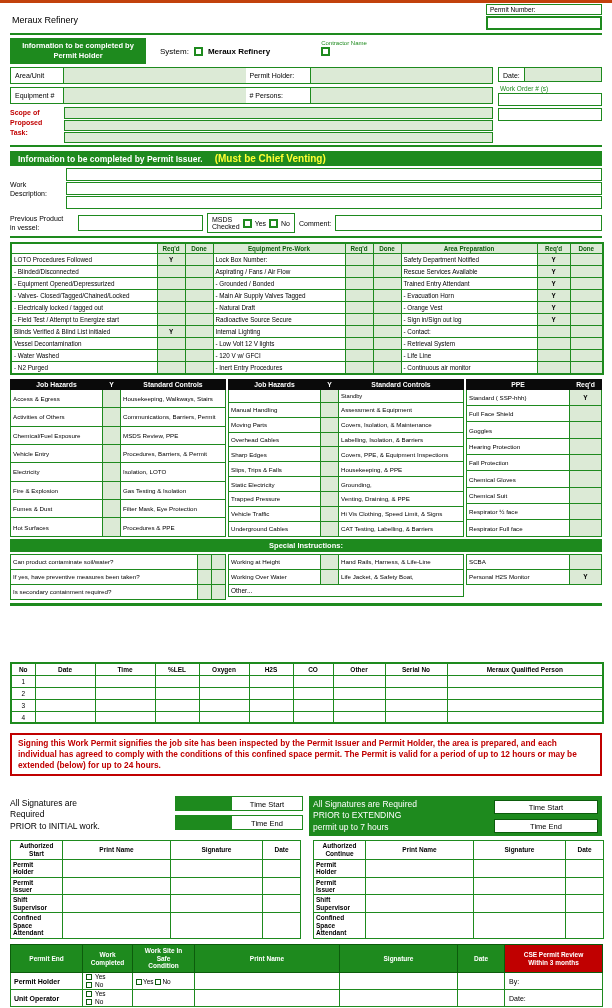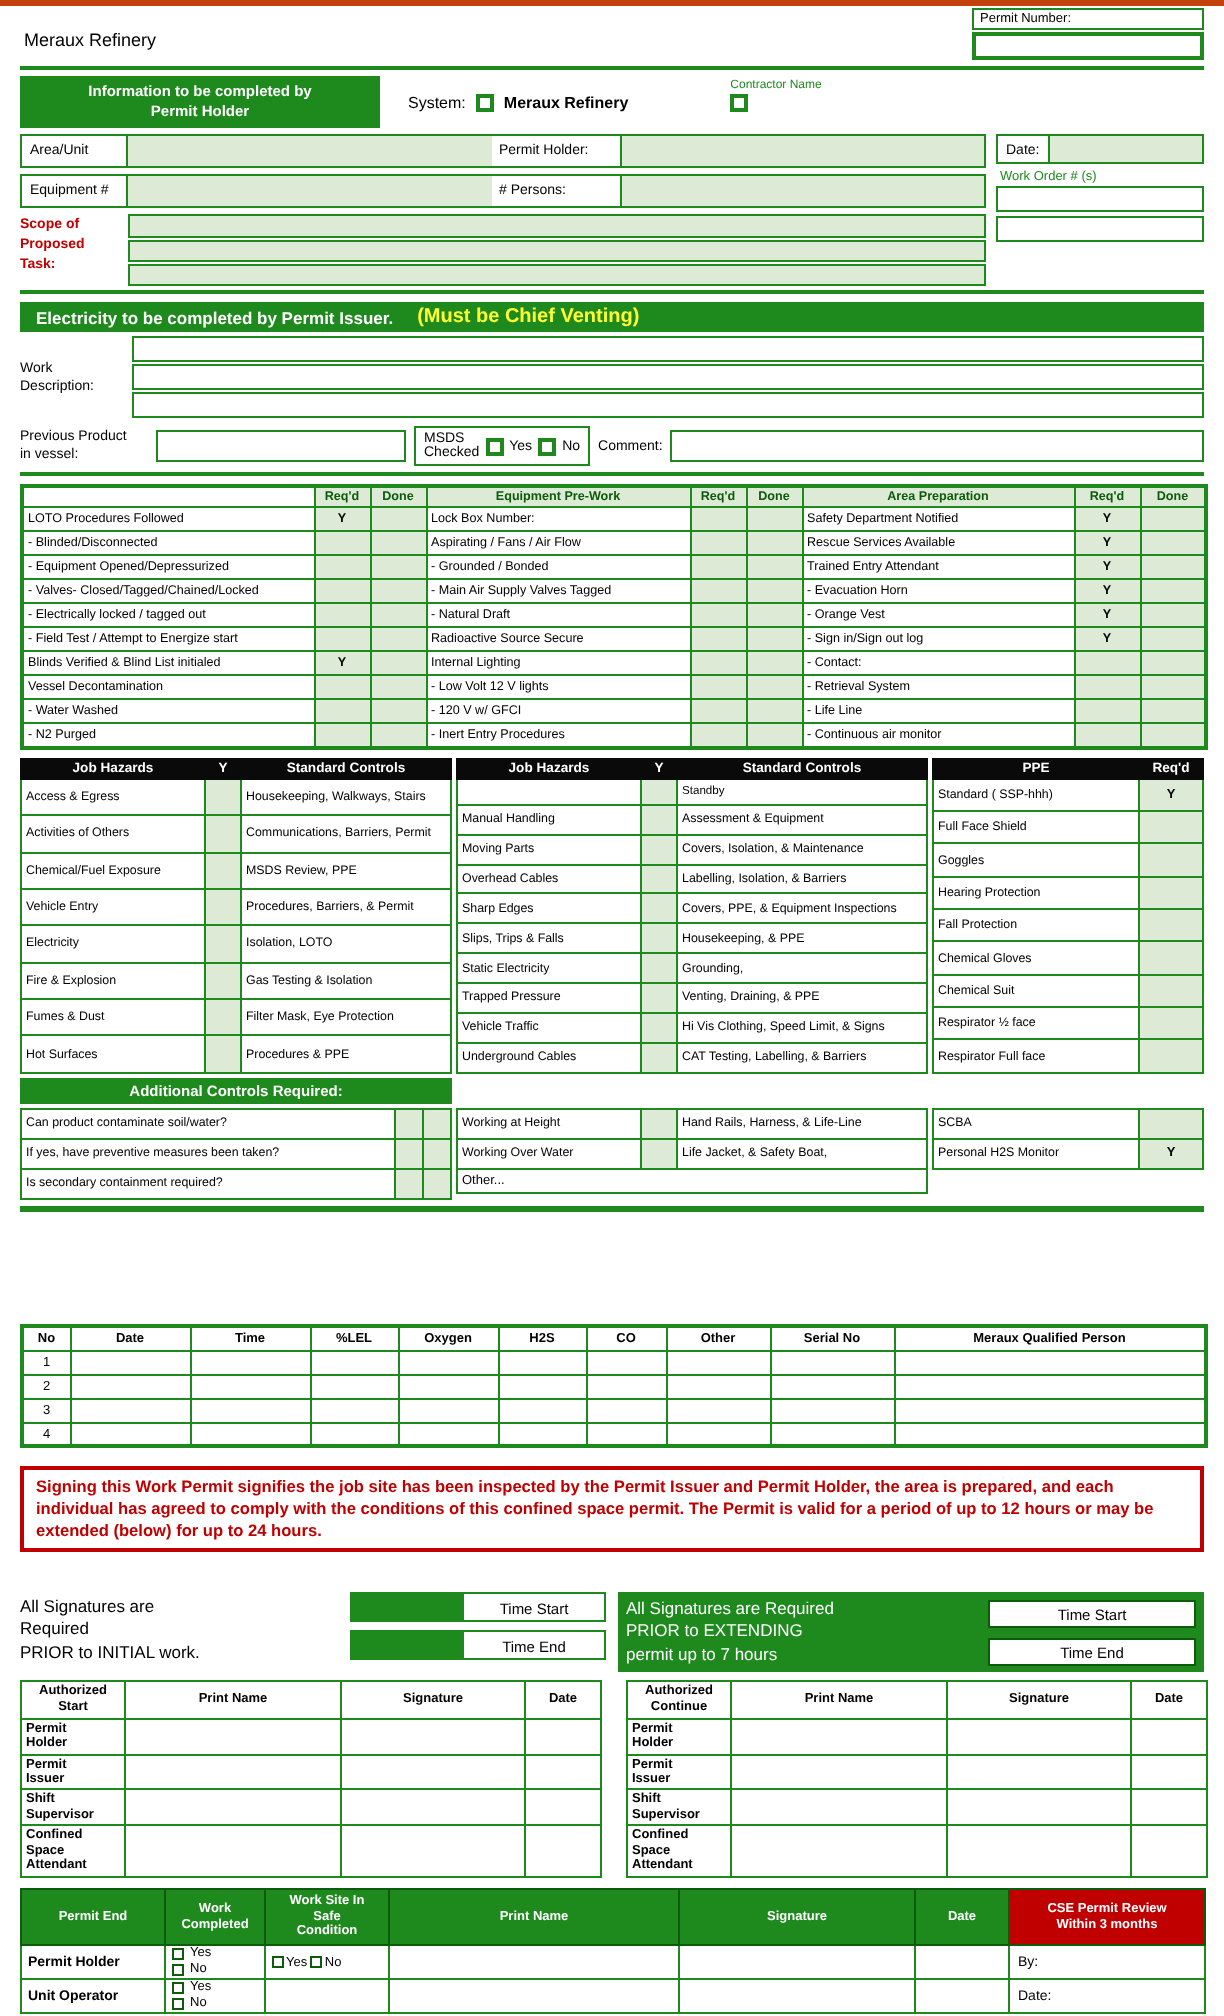--- a/index.html
+++ b/index.html
@@ -10,21 +10,21 @@
 
 .topbar{position:relative;height:32px;border-bottom:2px solid #1e8a1e}
 .company{position:absolute;left:2px;top:12px;font-size:9px}
 .title{position:absolute;left:90px;right:128px;top:2px;text-align:center;font-size:19px;font-weight:bold;color:#128a12}
 .permitnum{position:absolute;right:0;top:1px;width:116px}
 .pn-label{border:1px solid #1e8a1e;font-size:6.5px;padding:1px 3px;background:#fff}
 .pn-box{border:2px solid #1e8a1e;height:14px;margin-top:1px;background:#fff}
 
 .holder{padding:3px 0 2px;border-bottom:2px solid #1e8a1e}
 .h-row1{display:flex;margin-bottom:3px}
-.h-title{width:180px;background:#1e8a1e;color:#fff;font-weight:bold;font-size:7.5px;text-align:center;padding:3px 2px;line-height:1.35}
+.h-title{width:136px;background:#1e8a1e;color:#fff;font-weight:bold;font-size:7.5px;text-align:center;padding:3px 2px;line-height:1.35}
 .h-company{flex:1;display:flex;align-items:center;gap:5px;padding-left:14px;font-size:8px}
 .chk{display:inline-block;width:9px;height:9px;border:2px solid #1e8a1e;background:#fff;flex:none}
 .contractor{display:flex;flex-direction:column;align-items:flex-start;gap:1px;margin-left:46px;margin-top:-6px}
 .small{font-size:6px}
 .bold8{font-weight:bold;font-size:8px}
 .h-main{display:flex;gap:5px}
 .h-left{flex:1}
 .f-row{display:flex;border:1px solid #1e8a1e;margin-bottom:3px;height:17px}
 .f-lbl{font-size:7px;padding:4px 4px 0;white-space:nowrap}
 .w52{width:52px}.w64{width:64px}
@@ -173,21 +173,21 @@
         </div>
         <div class="wo-lbl grn">Work Order # (s)</div>
         <div class="wo-box"></div>
         <div class="wo-box"></div>
       </div>
     </div>
   </div>
 
   <div class="issuer">
     <div class="issuer-bar">
-      <span>Electricity to be completed by Permit Issuer.</span>
+      <span>Information to be completed by Permit Issuer.</span>
       <span class="ylw">(Must be Chief Venting)</span>
     </div>
     <div class="wd-row">
       <div class="wd-label pre">Work
 Description:</div>
       <div class="wd-lines">
         <div class="wd-line"></div>
         <div class="wd-line"></div>
         <div class="wd-line"></div>
       </div>
@@ -561,21 +561,21 @@
             <tr>
               <td class="hlab">Respirator Full face</td>
               <td class="hval"></td>
             </tr>
           </tbody>
       </table>
     </div>
   </div>
 
   <div class="bars-row">
-    <div class="hz-bar w216">Additional Controls Required:</div>
+    <div class="hz-bar flex1">Special Instructions:</div>
   </div>
 
   <div class="lower-row">
     <div class="hz-colL">
       <table class="hq">
         <colgroup>
             <col>
             <col style="width:14px">
             <col style="width:14px">
           </colgroup>

